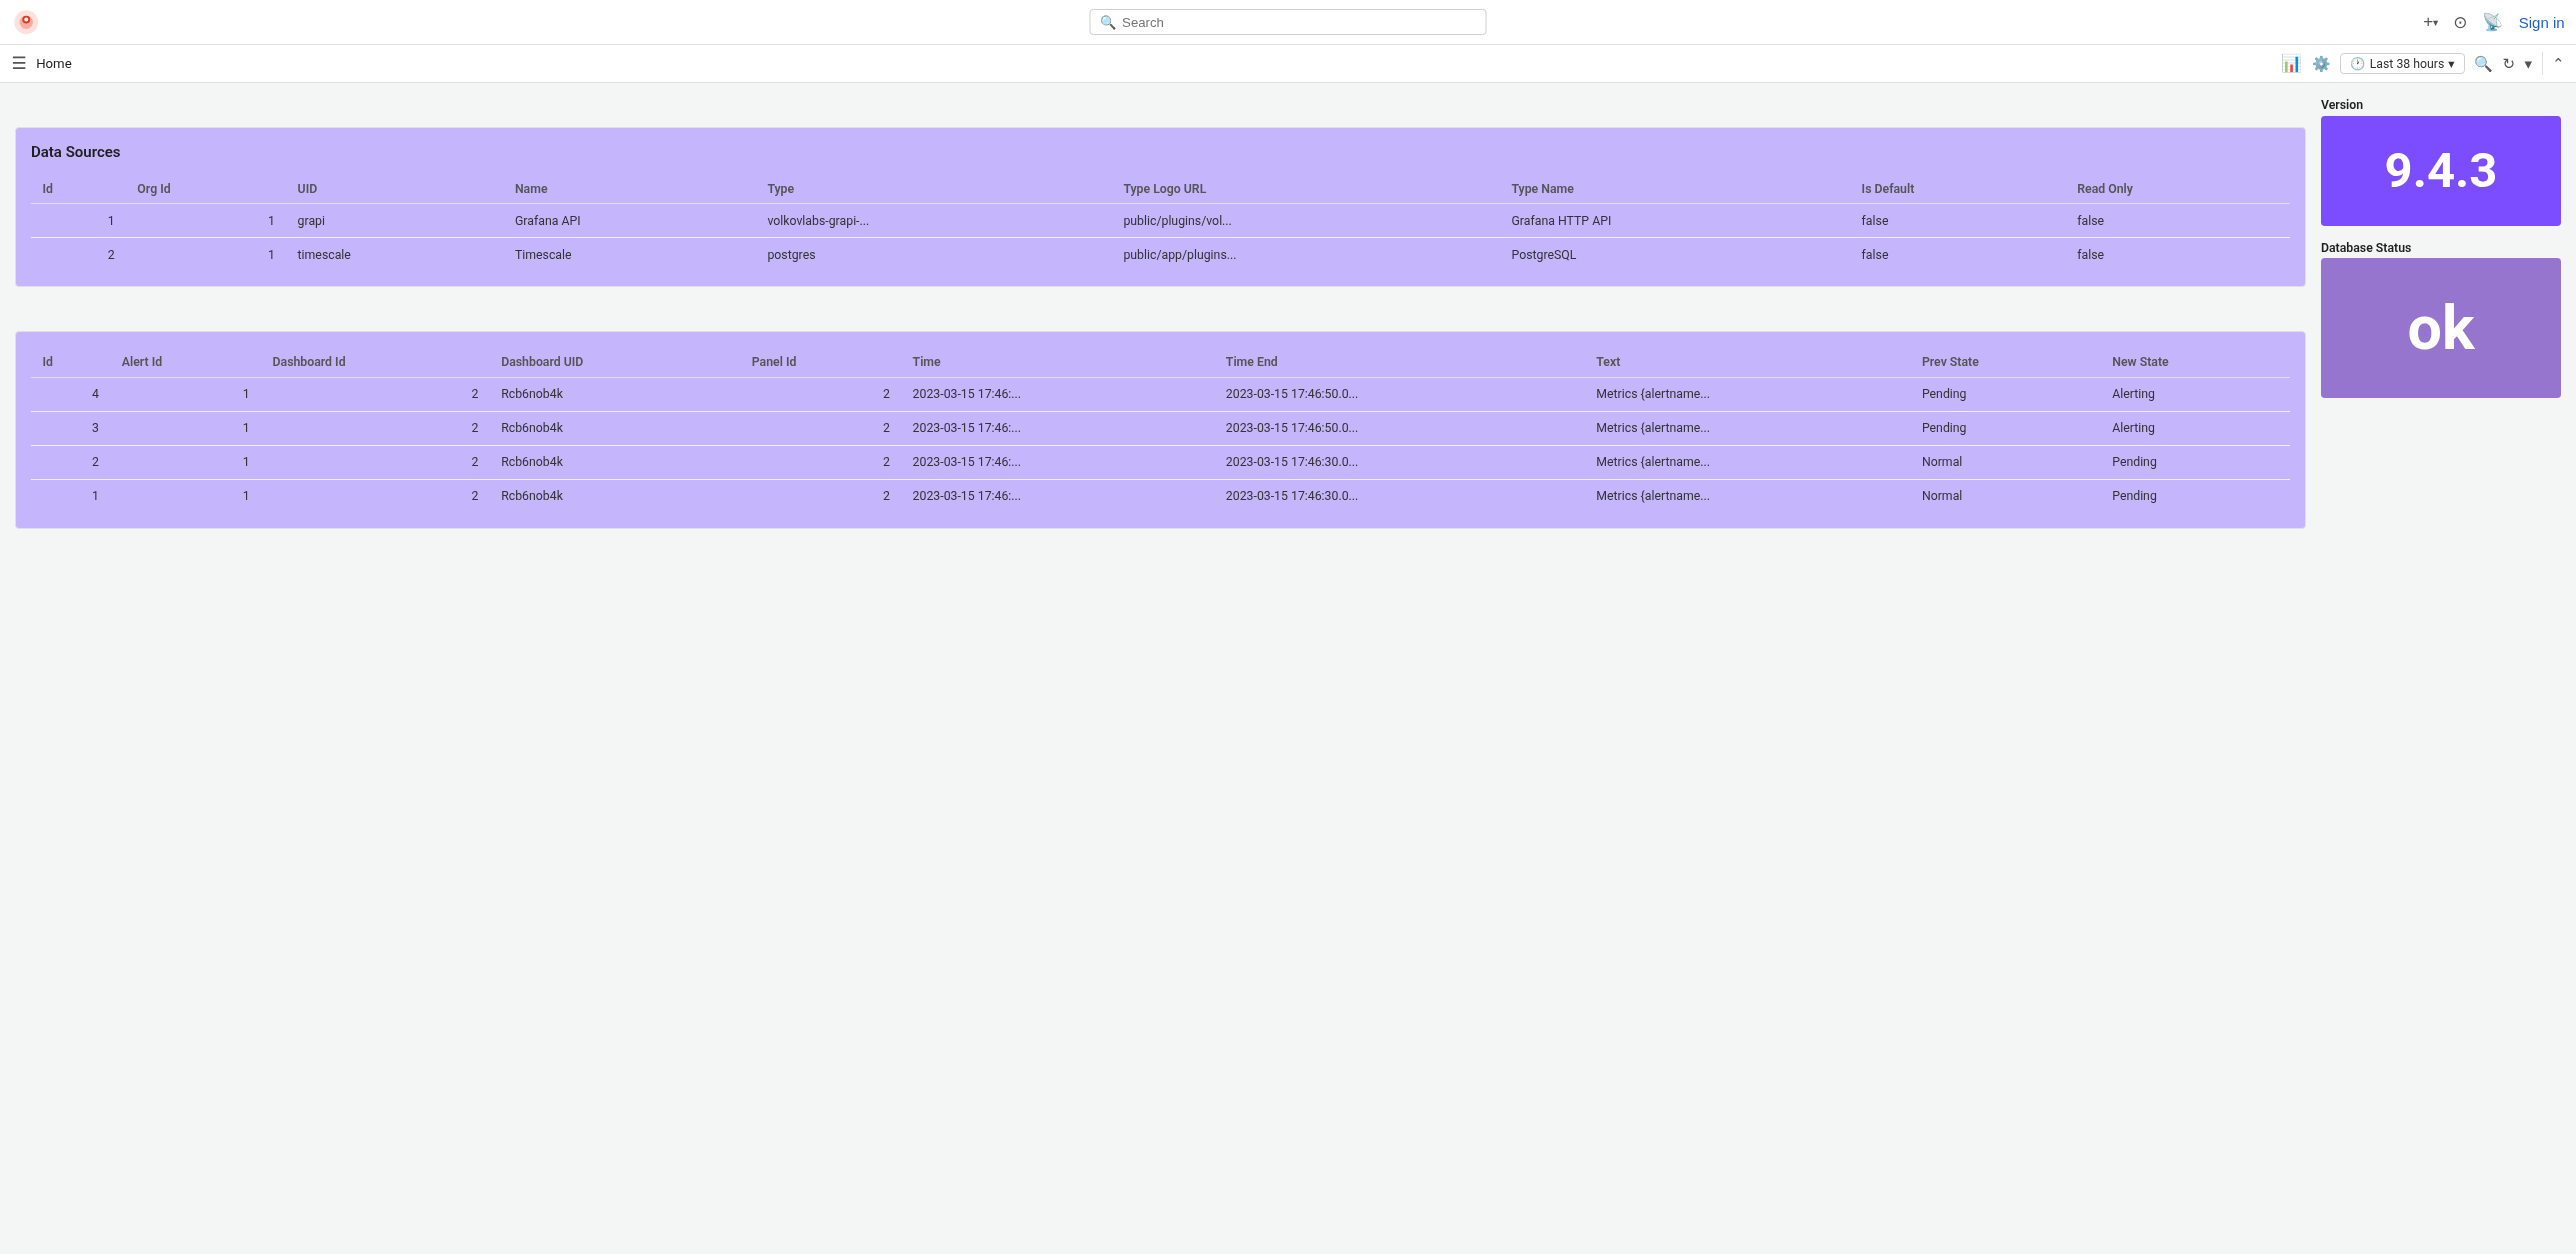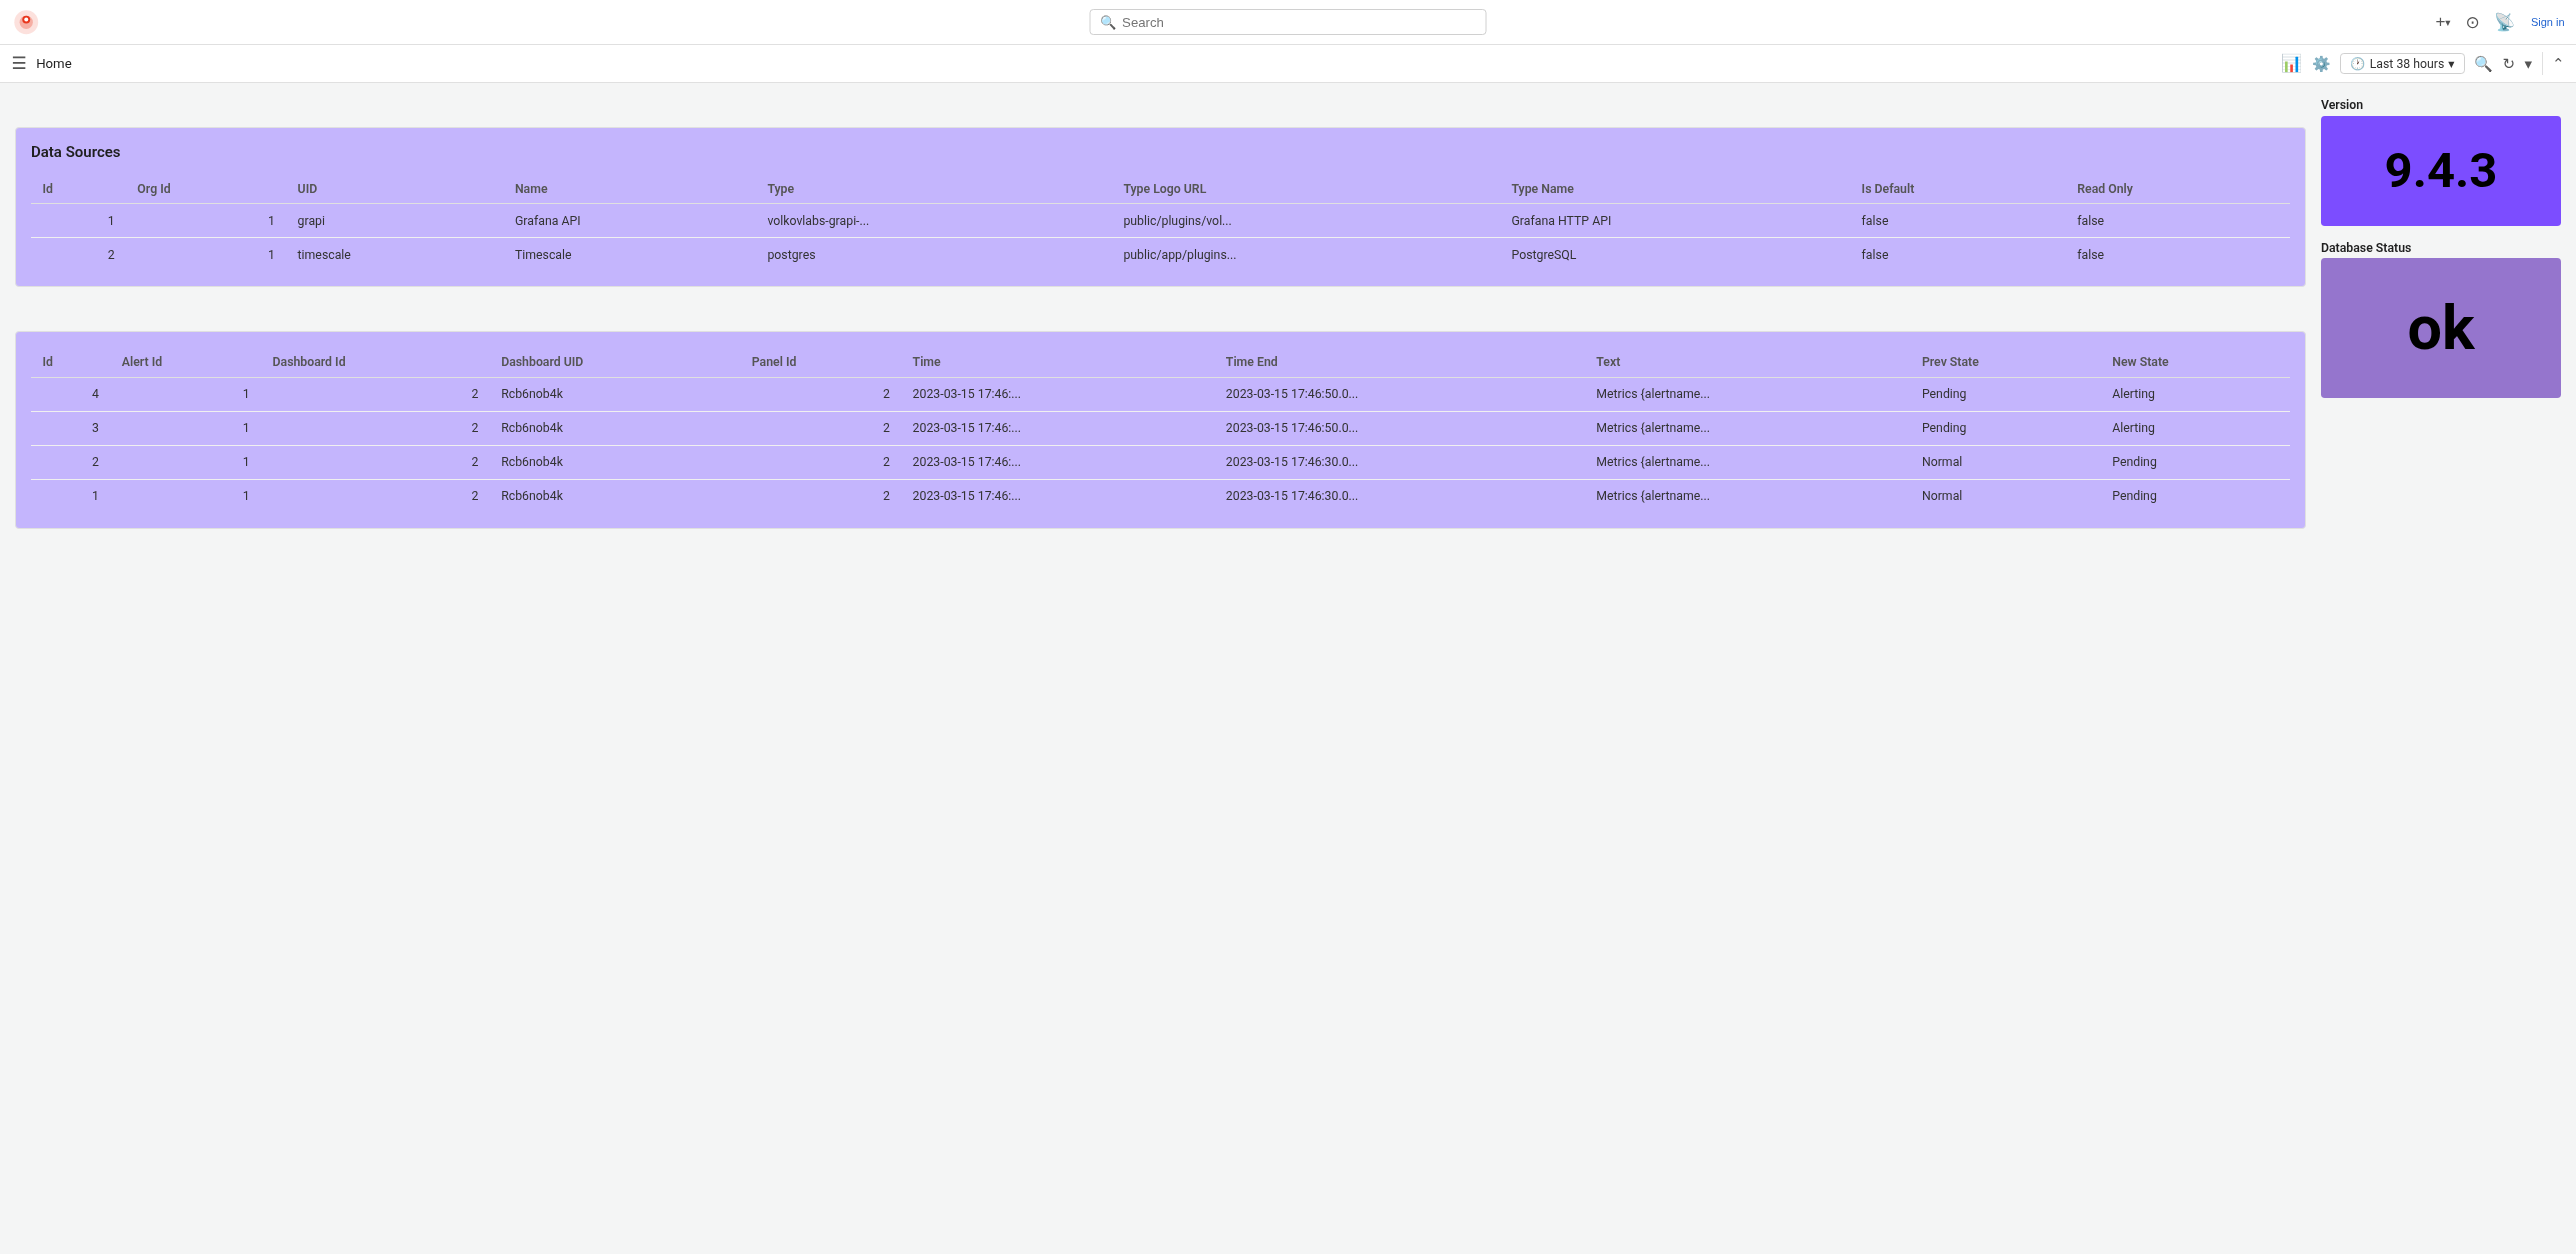--- a/index.html
+++ b/index.html
@@ -14,21 +14,21 @@
     .top-nav .logo svg { width: 26.5px; height: 26.5px; }
     .search-bar-wrapper { position: absolute; left: 50%; transform: translateX(-50%); width: 397px; }
     .search-bar {
       width: 100%; display: flex; align-items: center; border: 0.9px solid #d0d0d0;
       border-radius: 3.8px; padding: 4.7px 9.5px; gap: 5.7px; background: #fff; cursor: text;
     }
     .search-bar .search-icon-svg { color: #999; font-size: 13.2px; }
     .search-bar input { border: none; outline: none; width: 100%; font-size: 13.2px; color: #555; background: transparent; }
     .top-nav-right { margin-left: auto; display: flex; align-items: center; gap: 15px; }
     .top-nav-right .icon-btn { background: none; border: none; cursor: pointer; font-size: 17px; color: #555; display: flex; align-items: center; }
-    .top-nav-right .sign-in { font-size: 11px; color: #1f62cf; cursor: pointer; background: none; border: none; }
+    .top-nav-right .sign-in { font-size: 15px; color: #1f62cf; cursor: pointer; background: none; border: none; }
 
     
     .second-bar {
       display: flex; align-items: center; background: #fff; border-bottom: 0.9px solid #e0e0e0;
       height: 38px; padding: 0 11.4px; gap: 9.5px;
     }
     .hamburger { background: none; border: none; cursor: pointer; font-size: 17px; color: #555; }
     .second-bar-right { margin-left: auto; display: flex; align-items: center; gap: 9.5px; }
     .second-bar-right .icon-btn { background: none; border: none; cursor: pointer; font-size: 15px; color: #555; display: flex; align-items: center; }
     .time-range-btn {
@@ -50,21 +50,21 @@
     thead tr { border-bottom: 0.9px solid #e0e0e0; }
     thead th { text-align: left; padding: 7.6px 11.4px; font-weight: 600; color: #555; font-size: 12.3px; }
     tbody tr { border-bottom: 0.9px solid #f0f0f0; }
     tbody tr:last-child { border-bottom: none; }
     tbody td { padding: 9.5px 11.4px; color: #333; }
     tbody td.num { text-align: right; }
 
     
     .right-panel { width: 240px; display: flex; flex-direction: column; gap: 15px; }
     .version-card, .db-status-card {
-      border-radius: 3.8px; padding: 11.4px; color: #000000;
+      border-radius: 3.8px; padding: 11.4px; color: #ffffff;
     }
     .version-card { background: #7c4dff; }
     .db-status-card { background: #9575cd; }
     .card-value { font-size: 49px; font-weight: 700; text-align: center; padding: 19px 0; line-height: 1; }
     .card-value-ok { font-size: 61px; font-weight: 700; text-align: center; padding: 28px 0; line-height: 1; }
 
     .version-header { font-size: 12.3px; font-weight: 600; color: #1f1f1f; margin-bottom: 3.8px; }
     .db-header { font-size: 12.3px; font-weight: 600; color: #1f1f1f; margin-bottom: 3.8px; }
   </style>
 </head>

